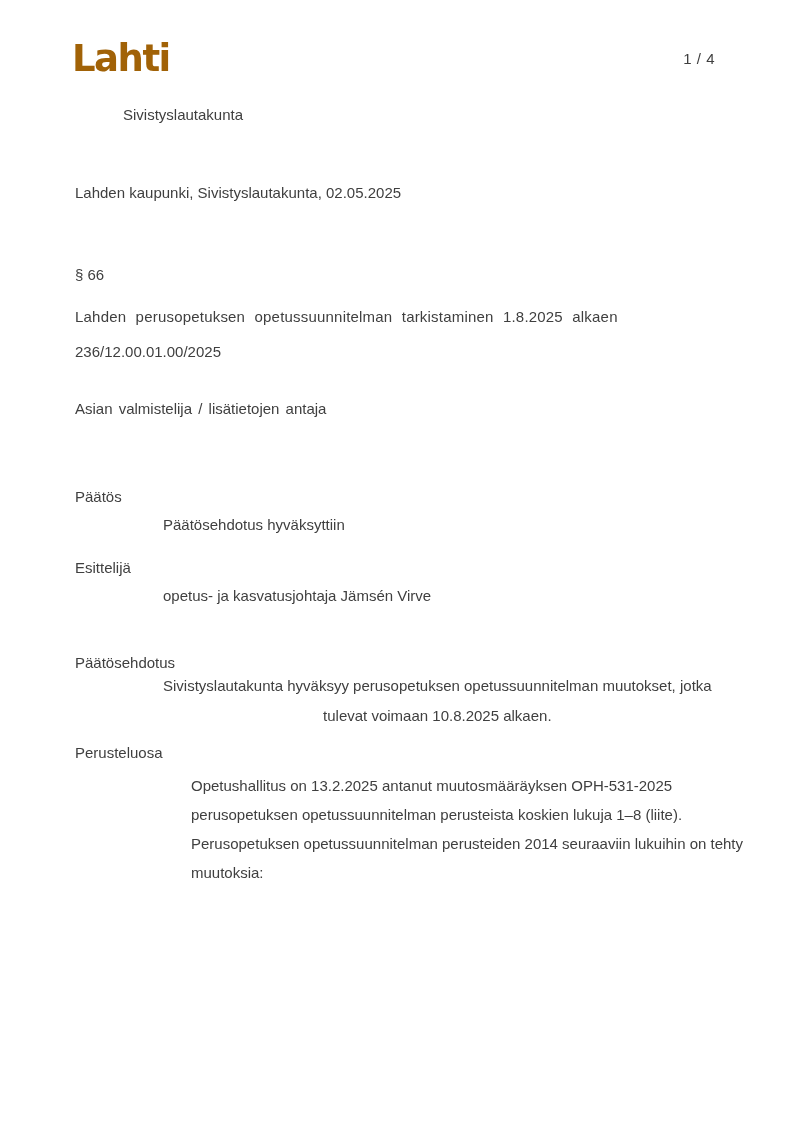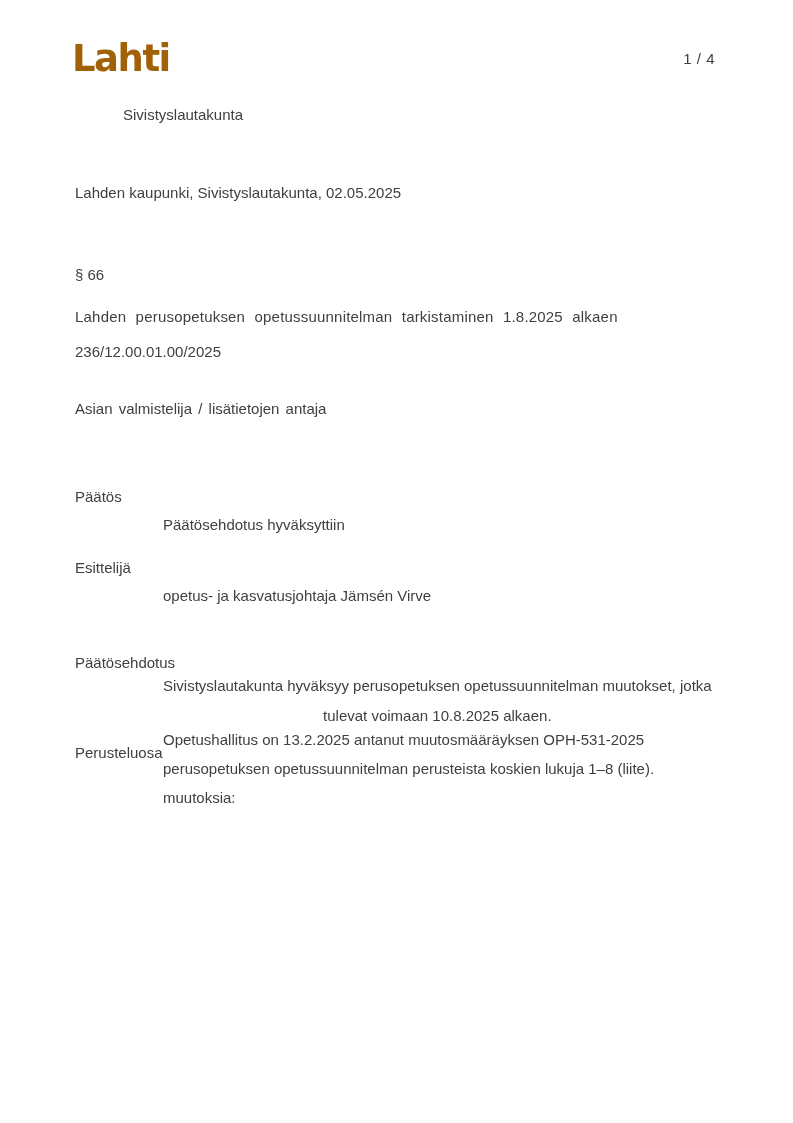--- a/index.html
+++ b/index.html
@@ -51,21 +51,21 @@
   .lbl-decision   { top: 488px; }
   .lbl-presenter  { top: 559px; }
   .lbl-proposal   { top: 646px; margin-top: 8px; }
   .lbl-rationale  { top: 744px; text-align: center; }
 
   .indent { left: 163px; }
   .preparers      { top: 427px; line-height: 30px; }
   .decision-text  { top: 516px; }
   .presenter-text { top: 587px; }
   .proposal-block { top: 671px; line-height: 30px; text-align: center; }
-  .rationale-block{ top: 725px; line-height: 29px; }
+  .rationale-block{ top: 771px; line-height: 29px; margin-left: 28px; }
   .chapters-block { top: 899px; line-height: 43px; }
 </style>
 </head>
 <body>
 
 <div class="page">
 
   <div class="abs logo" style="color:#a16207">Lahti</div>
 
   <div class="abs page-number">1 / 4</div>
@@ -97,17 +97,18 @@
   <div class="abs indent proposal-block">
     <div>Sivistyslautakunta hyväksyy perusopetuksen opetussuunnitelman muutokset, jotka</div>
     <div>tulevat voimaan 10.8.2025 alkaen.</div>
   </div>
 
   <div class="abs side-label lbl-rationale">Perusteluosa</div>
 
   <div class="abs indent rationale-block">
     <div>Opetushallitus on 13.2.2025 antanut muutosmääräyksen OPH-531-2025</div>
     <div>perusopetuksen opetussuunnitelman perusteista koskien lukuja 1–8 (liite).</div>
+    <div>Perusopetuksen opetussuunnitelman perusteiden 2014 seuraaviin lukuihin on tehty</div>
     <div>muutoksia:</div>
   </div>
 
 
 </div>
 
 </body></html>

